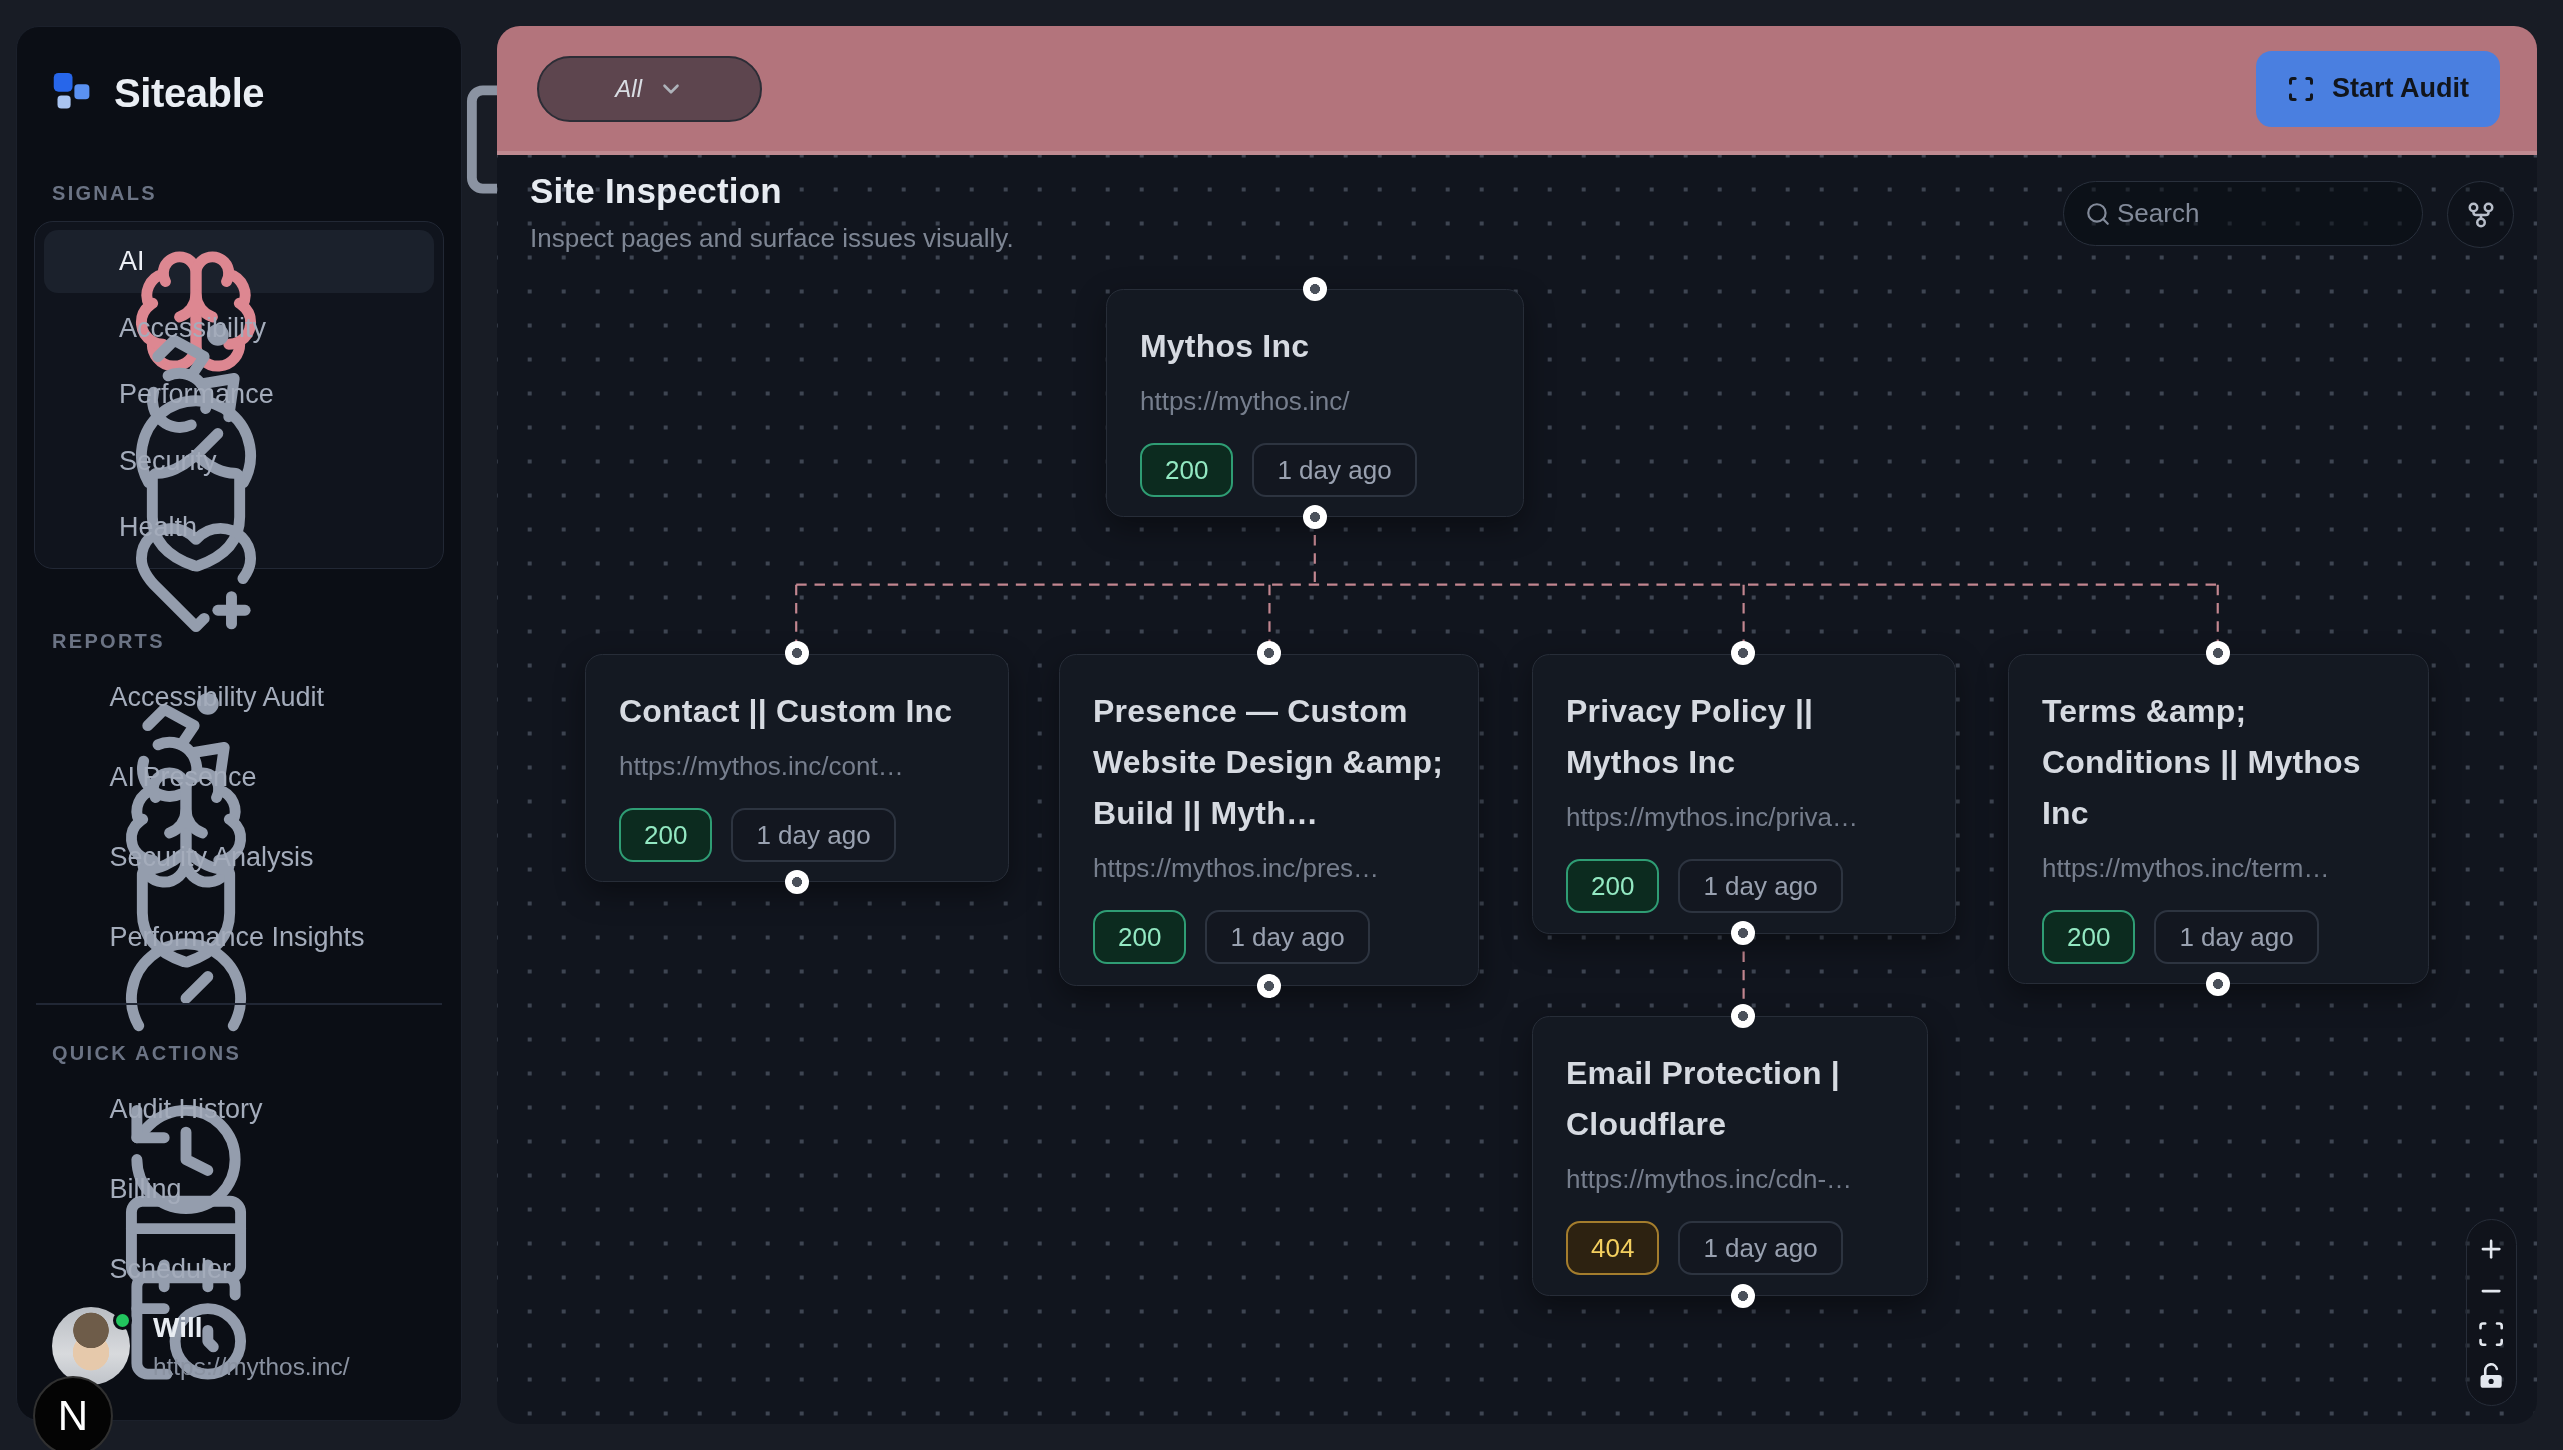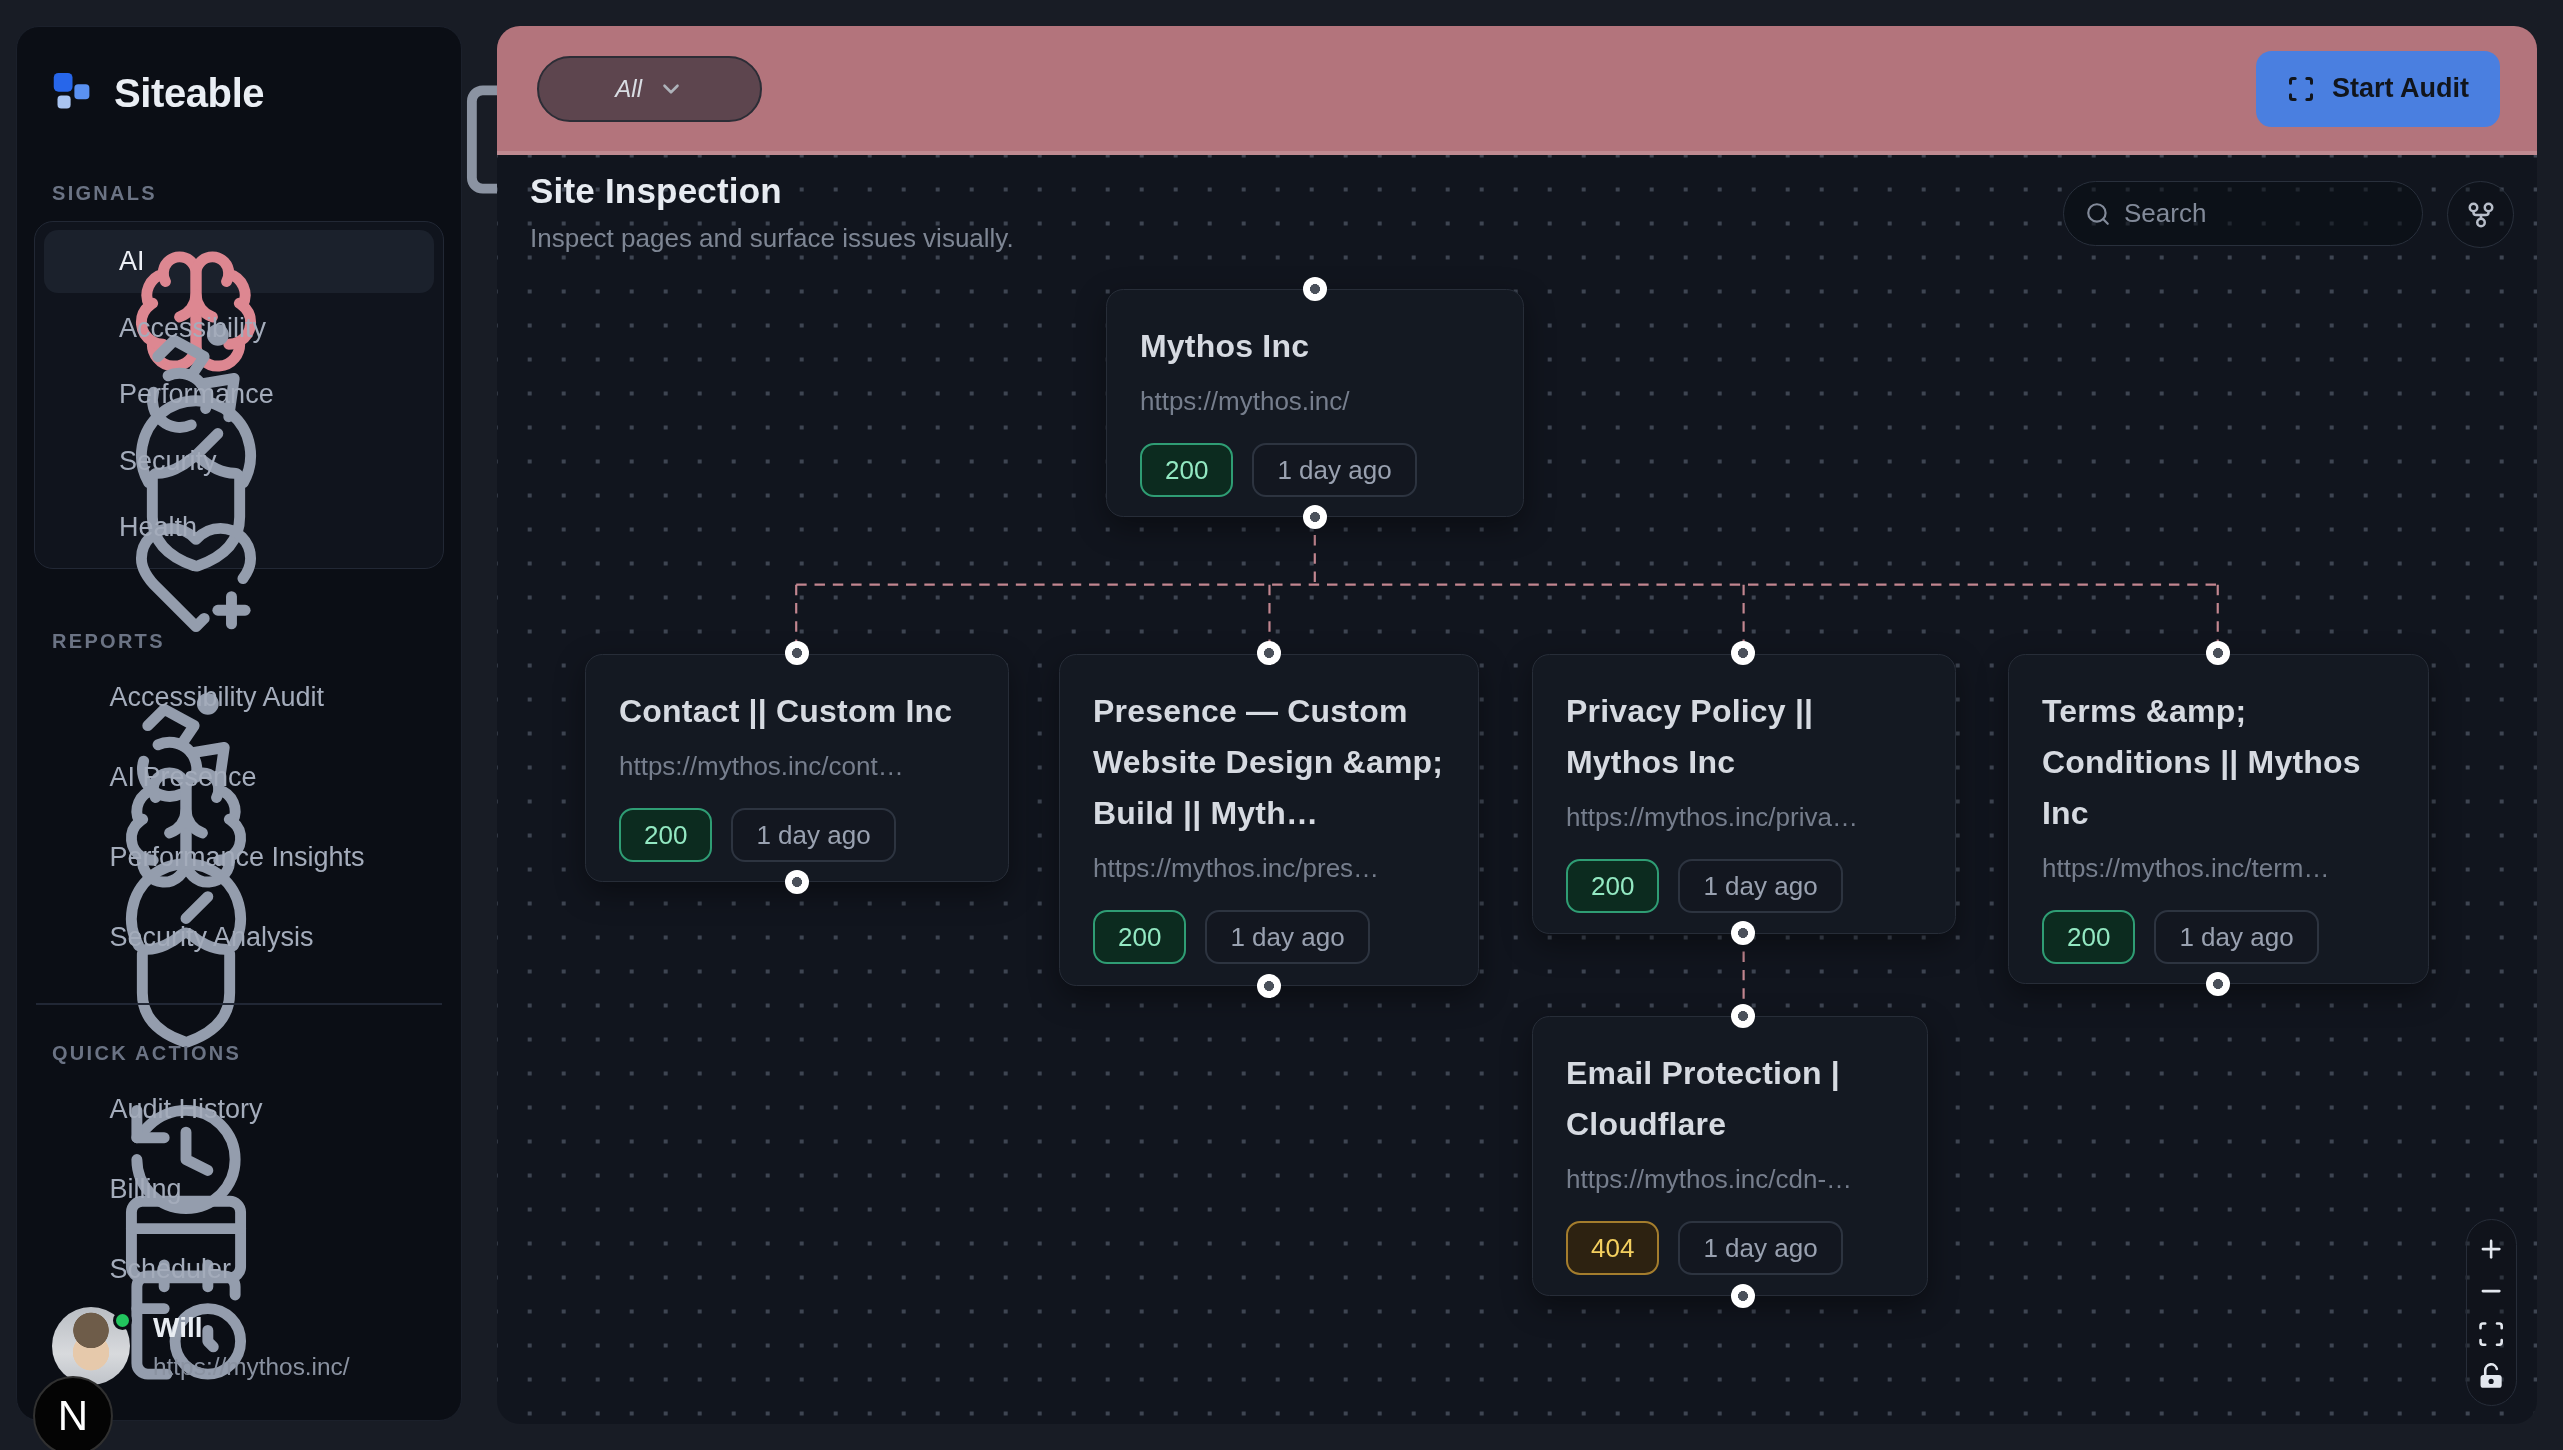--- a/index.html
+++ b/index.html
@@ -57,21 +57,21 @@
   .all-pill .ic{width:26px;height:26px;color:#aeb3ba;stroke-width:2.4;}
   .start-audit{margin-left:auto;margin-right:37px;display:flex;align-items:center;gap:17.4px;
     height:76px;padding:0 31px;border:none;border-radius:15.7px;background:#4a7fe0;
     color:#11151c;font-size:27px;font-weight:700;cursor:pointer;}
   .start-audit .ic{width:28px;height:28px;stroke-width:2.6;}
 
   .canvas-header{position:absolute;left:33px;top:145px;z-index:4;}
   .canvas-title{font-size:35px;font-weight:700;color:#e7ebf1;letter-spacing:0.2px;}
   .canvas-sub{font-size:26px;color:#7e8694;margin-top:12.2px;}
   .search-pill{position:absolute;left:1566px;top:155px;width:360px;height:65px;z-index:4;
-    display:flex;align-items:center;gap:11px;padding:0 21px;border-radius:35px;
+    display:flex;align-items:center;gap:4px;padding:0 21px;border-radius:35px;
     border:1.7px solid #29303c;background:rgba(10,14,20,.55);}
   .search-pill .ic{width:26px;height:26px;color:#828a99;flex:0 0 auto;}
   .search-pill input{background:none;border:none;outline:none;width:100%;
     font-family:inherit;font-size:26px;color:#c6ccd6;}
   .search-pill input::placeholder{color:#828a99;}
   .fork-btn{position:absolute;left:1950px;top:155px;width:67px;height:67px;border-radius:50%;
     border:1.7px solid #29303c;background:rgba(10,14,20,.35);color:#b7bdc9;z-index:4;
     display:flex;align-items:center;justify-content:center;cursor:pointer;}
   .fork-btn .ic{width:30px;height:30px;}
 
@@ -269,32 +269,32 @@
         <span class="nav-icon">
             <svg class="ic" viewBox="0 0 300 150" width="262" height="131">
               <use href="#i-brain"></use>
             </svg>
           </span>
         <span>AI Presence</span>
       </button>
       <button class="nav-item">
         <span class="nav-icon">
             <svg class="ic" viewBox="0 0 300 150" width="262" height="131">
+              <use href="#i-shield"></use>
+            </svg>
+          </span>
+        <span>Security Analysis</span>
+      </button>
+      <button class="nav-item">
+        <span class="nav-icon">
+            <svg class="ic" viewBox="0 0 300 150" width="262" height="131">
               <use href="#i-gauge"></use>
             </svg>
           </span>
         <span>Performance Insights</span>
-      </button>
-      <button class="nav-item">
-        <span class="nav-icon">
-            <svg class="ic" viewBox="0 0 300 150" width="262" height="131">
-              <use href="#i-shield"></use>
-            </svg>
-          </span>
-        <span>Security Analysis</span>
       </button>
     </nav>
 
     <div class="divider"></div>
 
     <div class="section-label" style="margin-top:37px">QUICK ACTIONS</div>
     <nav class="nav-plain">
       <button class="nav-item">
         <span class="nav-icon">
             <svg class="ic" viewBox="0 0 300 150" width="262" height="131">

